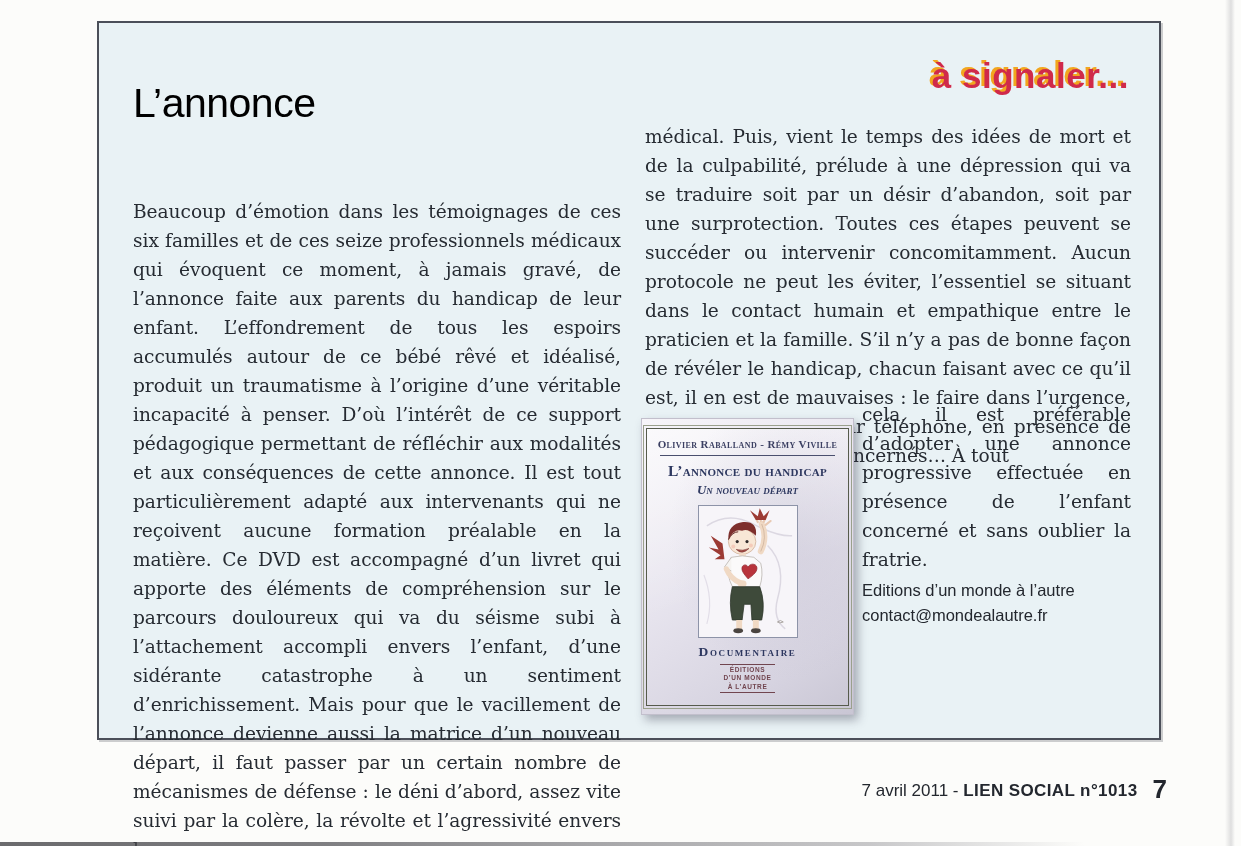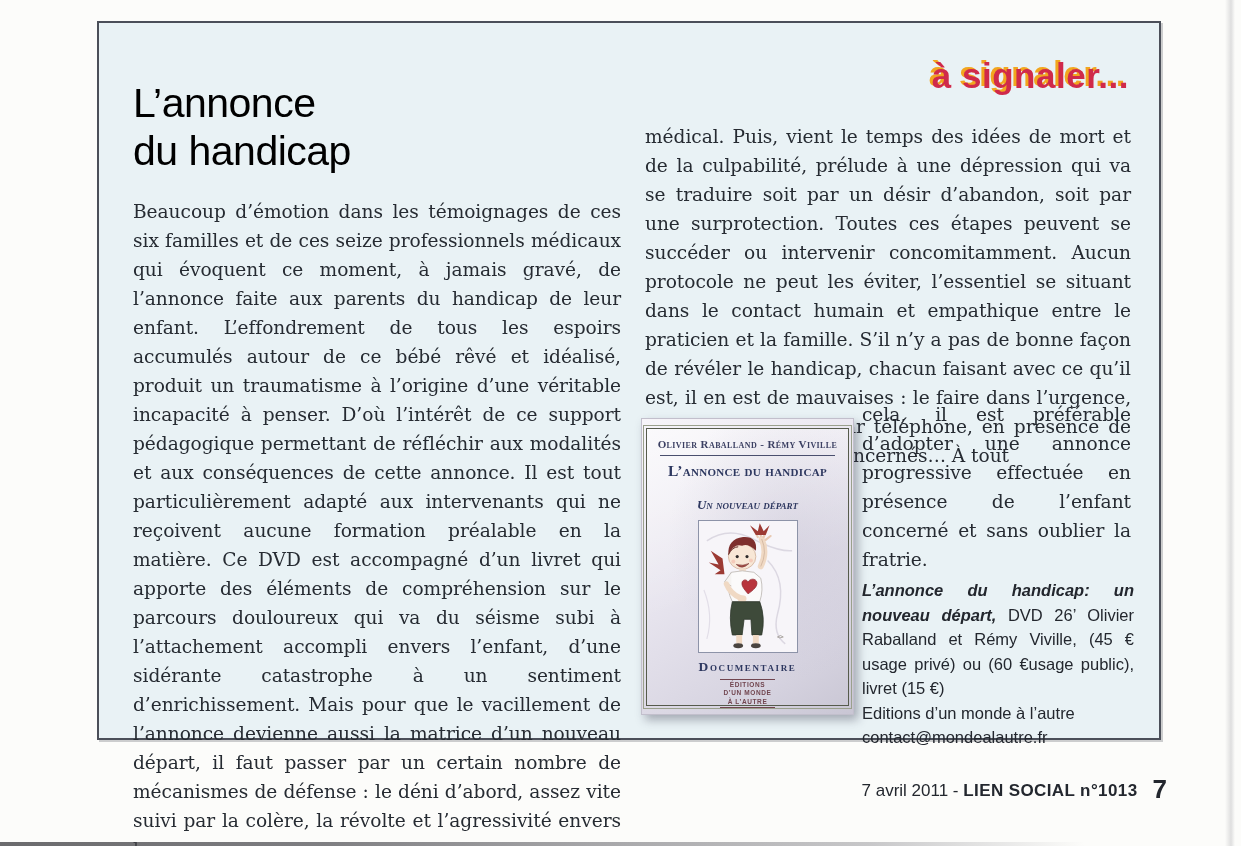--- a/index.html
+++ b/index.html
@@ -69,21 +69,21 @@
     font-variant:small-caps;font-weight:bold;font-size:11px;
     color:#3c4063;letter-spacing:.4px;
   }
   .cover-rule{border-top:1px solid #4a4f6e;margin:5px 13px 6px;}
   .cover-title{
     font-variant:small-caps;font-weight:bold;font-size:15.5px;
     color:#2e3860;letter-spacing:.3px;
   }
   .cover-subtitle{
     font-variant:small-caps;font-style:italic;font-weight:bold;
-    font-size:13px;color:#2e3860;margin-top:17px;
+    font-size:13px;color:#2e3860;margin-top:2px;
   }
   .cover-art{
     width:100px;height:133px;margin:7px auto 6px;
     border:1px solid #8d93a8;background:#f7f5f9;
     box-sizing:border-box;overflow:hidden;
   }
   .cover-genre{
     font-variant:small-caps;font-weight:bold;font-size:13.5px;
     letter-spacing:1.6px;color:#2e3860;
   }
@@ -115,21 +115,21 @@
 </style>
 </head>
 <body>
 
 <div class="page-root">
 
   <div class="panel"></div>
 
   <div class="section-label">à signaler...</div>
 
-  <h1 class="article-title"><span>L’annonce</span><br><span>du handicap</span></h1>
+  <h1 class="article-title"><span>L’annonce</span><br></h1>
 
   <div class="col col1" lang="fr">Beaucoup d’émotion dans les témoignages de ces six familles et de ces seize professionnels médicaux qui évoquent ce moment, à jamais gravé, de l’annonce faite aux parents du handicap de leur enfant. L’effondrement de tous les espoirs accumulés autour de ce bébé rêvé et idéalisé, produit un traumatisme à l’origine d’une véritable incapacité à penser. D’où l’intérêt de ce support pédagogique permettant de réfléchir aux modalités et aux conséquences de cette annonce. Il est tout particulièrement adapté aux intervenants qui ne reçoivent aucune formation préalable en la matière. Ce DVD est accompagné d’un livret qui apporte des éléments de compréhension sur le parcours douloureux qui va du séisme subi à l’attachement accompli envers l’enfant, d’une sidérante catastrophe à un sentiment d’enrichissement. Mais pour que le vacillement de l’annonce devienne aussi la matrice d’un nouveau départ, il faut passer par un certain nombre de mécanismes de défense : le déni d’abord, assez vite suivi par la colère, la révolte et l’agressivité envers le corps</div>
 
   <div class="col col2" lang="fr">médical. Puis, vient le temps des idées de mort et de la culpabilité, prélude à une dépression qui va se traduire soit par un désir d’abandon, soit par une surprotection. Toutes ces étapes peuvent se succéder ou intervenir concomitamment. Aucun protocole ne peut les éviter, l’essentiel se situant dans le contact humain et empathique entre le praticien et la famille. S’il n’y a pas de bonne façon de révéler le handicap, chacun faisant avec ce qu’il est, il en est de mauvaises : le faire dans l’urgence, entre deux portes, par téléphone, en présence de tiers étrangers non concernés… À tout</div>
 
   <div class="col col2-narrow" lang="fr">cela, il est préférable d’adopter une annonce progressive effectuée en présence de l’enfant concerné et sans oublier la fratrie.</div>
 
   <div class="cover">
     <div class="cover-inner">
       <div class="cover-authors">Olivier Raballand - Rémy Viville</div>
@@ -185,21 +185,20 @@
       <div class="cover-genre">Documentaire</div>
       <div class="cover-logo">
         <div>Éditions</div>
         <div>d’un monde</div>
         <div>à l’autre</div>
       </div>
     </div>
   </div>
 
   <div class="caption">
-    <p class="caption-para"><span class="caption-lead">L’annonce du handicap: un nouveau départ,</span><span class="caption-body"> DVD 26’ Olivier Raballand et Rémy Viville, (45 € usage privé) ou (60 €usage public), livret (15 €)</span></p>
     <div class="caption-line">Editions d’un monde à l’autre</div>
     <div class="caption-line">contact@mondealautre.fr</div>
   </div>
 
   <div class="footer"><span>7 avril 2011 - </span><span class="brand">LIEN SOCIAL n°1013</span><span class="pageno">7</span></div>
 
   <div class="scan-edge-right"></div>
   <div class="scan-edge-bottom"></div>
 
 </div>

